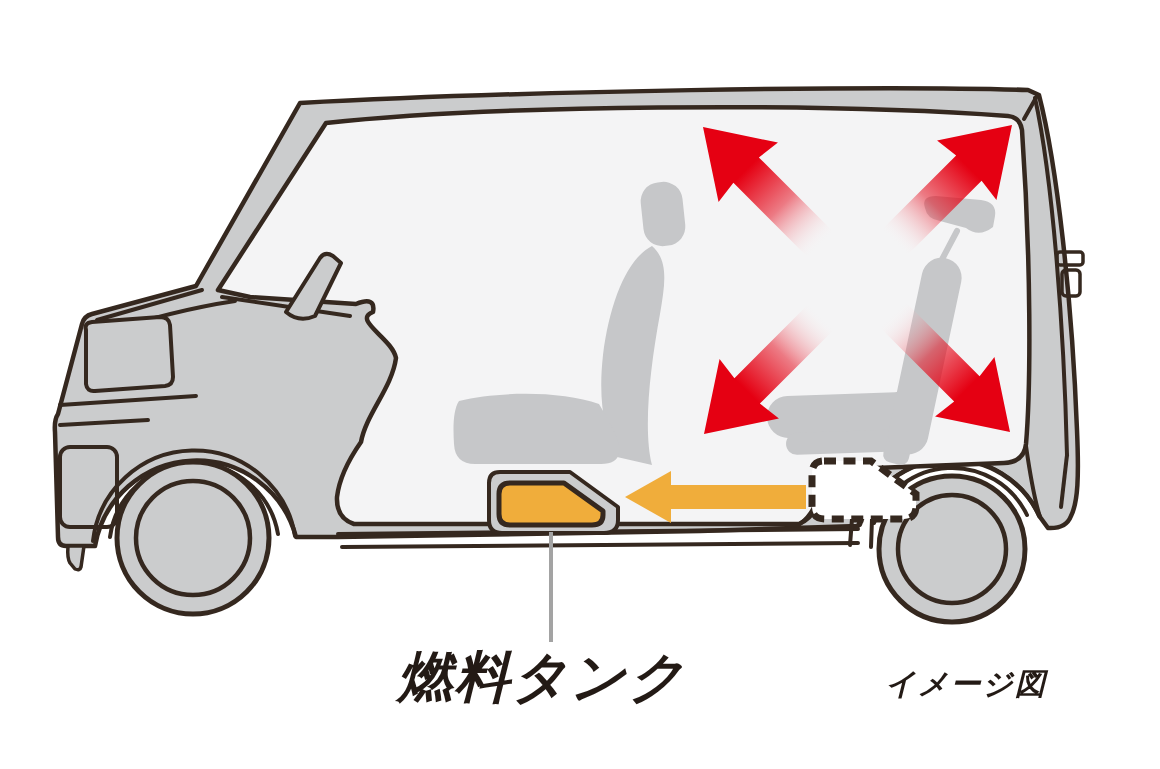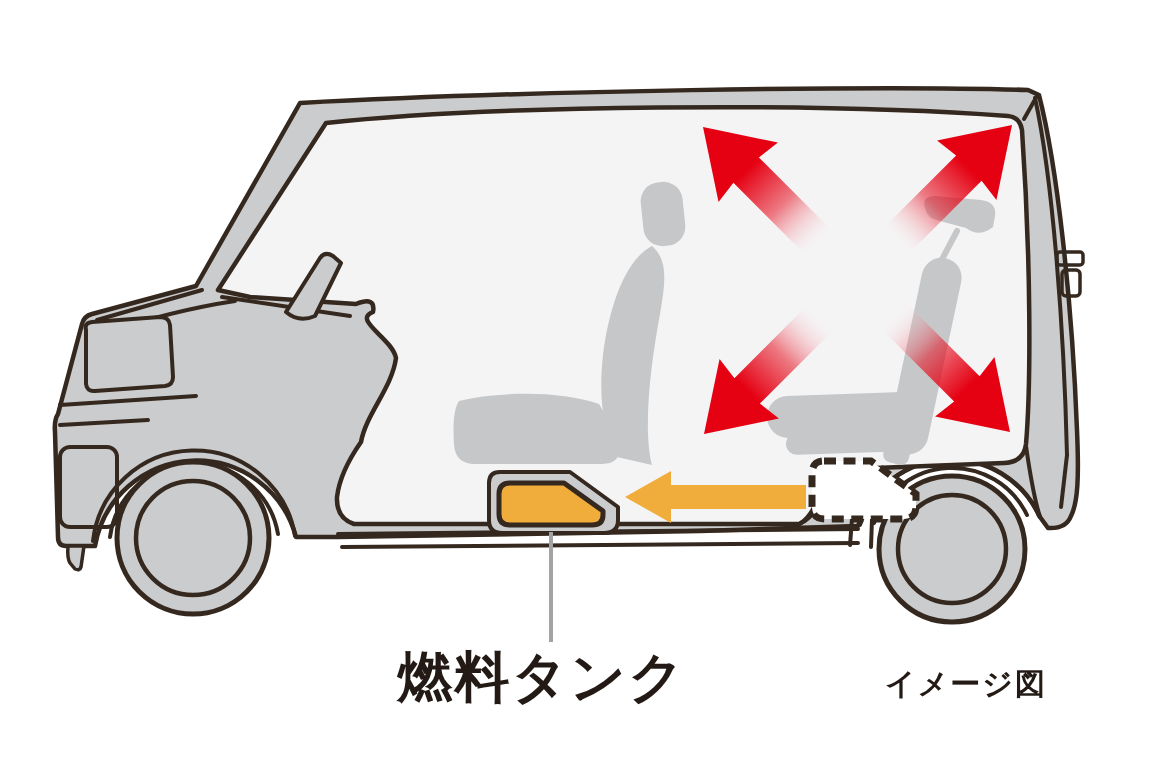--- a/index.html
+++ b/index.html
@@ -1,17 +1,17 @@
 <!DOCTYPE html>
 <html style="--arrow-red: #e50012; --tank-orange: #f0ad3b; --outline-dark: #35281f; --body-gray: #cbcccd; --cabin-gray: #f4f4f5; --silhouette-gray: #c6c7c9; --callout-gray: #a3a3a3; --label-text: #231a15; --background: #ffffff;"><head>
 <meta charset="utf-8">
 <style>
   html,body{margin:0;padding:0;background:var(--background,#fff);}
   .stage{position:relative;width:1152px;height:769px;background:var(--background,#fff);overflow:hidden;
-         font-family:"Liberation Sans","DejaVu Sans",sans-serif;}
+         font-family:"Liberation Sans","DejaVu Sans",sans-serif;font-style:italic;}
   svg{display:block}
   .body-fill{fill:var(--body-gray,#cbcccd);stroke:var(--outline-dark,#35281f);stroke-width:4.5;
              stroke-linejoin:round;stroke-linecap:round;}
   .cabin-fill{fill:var(--cabin-gray,#f4f4f5);stroke:var(--outline-dark,#35281f);stroke-width:4.5;
               stroke-linejoin:round;stroke-linecap:round;}
   .line{fill:none;stroke:var(--outline-dark,#35281f);stroke-width:4;stroke-linejoin:round;stroke-linecap:round;}
   .sil{fill:var(--silhouette-gray,#c6c7c9);stroke:none;}
   .sil-stroke{fill:none;stroke:var(--silhouette-gray,#c6c7c9);stroke-width:6;stroke-linecap:round;}
   .tank{fill:var(--tank-orange,#f0ad3b);stroke:var(--outline-dark,#35281f);stroke-width:5;stroke-linejoin:round;}
   .orange-arrow{fill:var(--tank-orange,#f0ad3b);}

